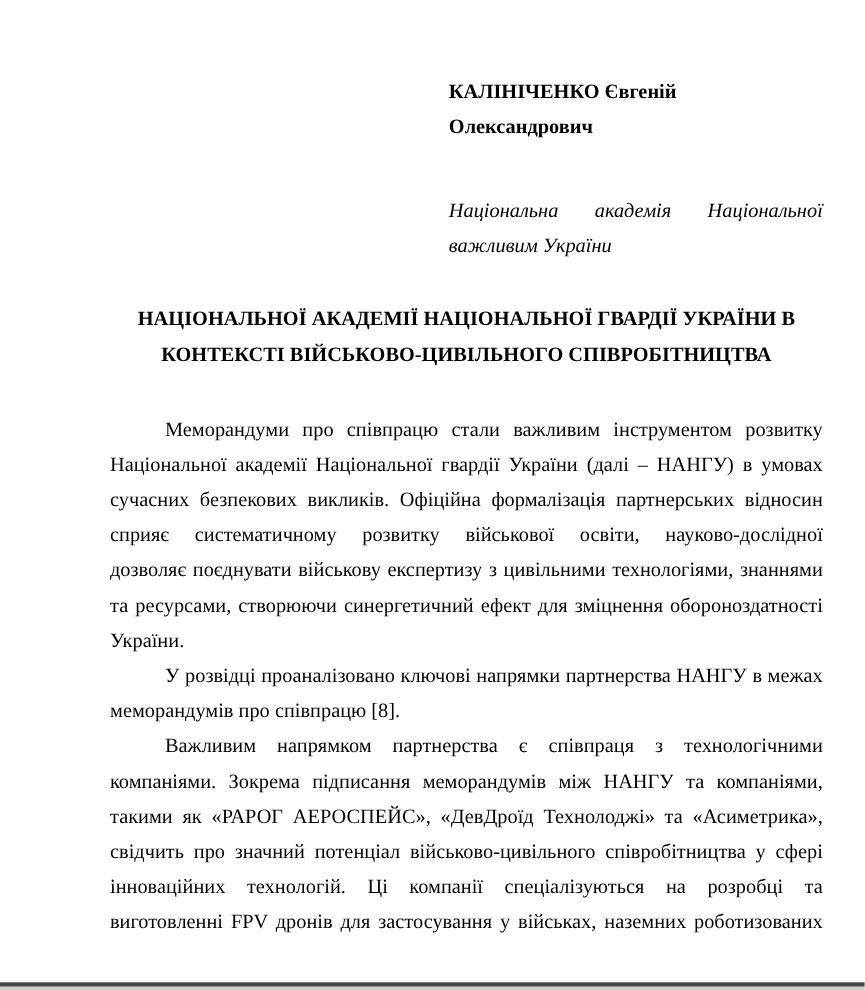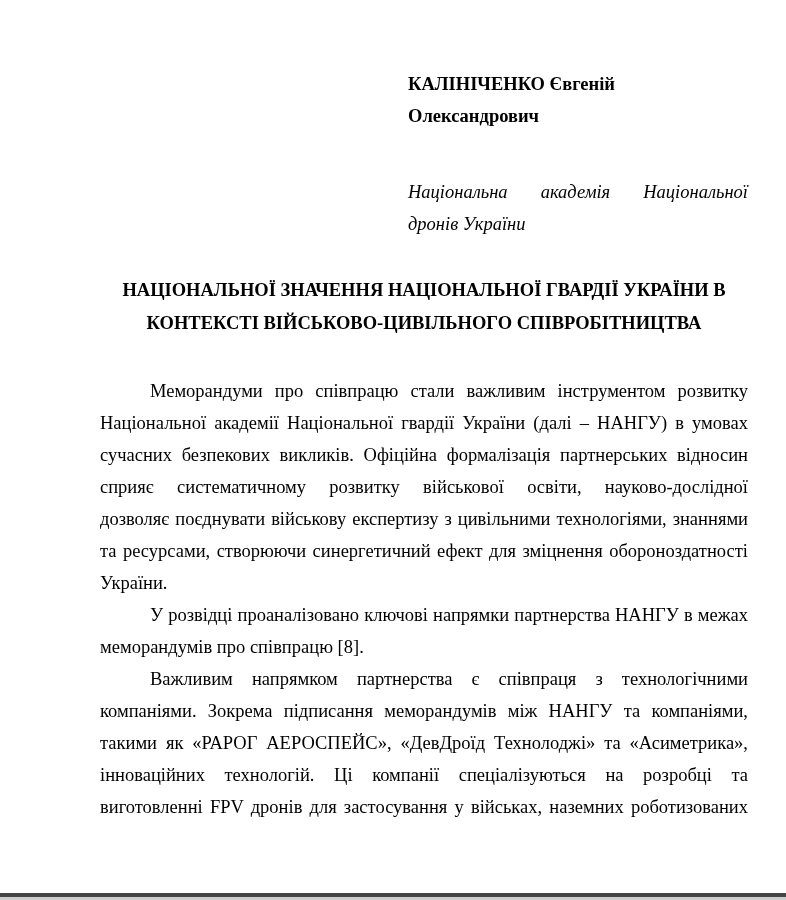--- a/index.html
+++ b/index.html
@@ -78,26 +78,26 @@
 <div class="page">
   <div class="content">
 
     <div class="author-block">
       <div class="author-name">
           <div class="line first">КАЛІНІЧЕНКО Євгеній</div>
           <div class="line last">Олександрович</div>
         </div>
       <div class="author-aff">
           <div class="line first">Національна академія Національної</div>
-          <div class="line last">дронів України</div>
+          <div class="line last">важливим України</div>
         </div>
     </div>
 
     <div class="title-block">
-        <div class="line">НАЦІОНАЛЬНОЇ ЗНАЧЕННЯ НАЦІОНАЛЬНОЇ ГВАРДІЇ УКРАЇНИ В</div>
+        <div class="line">НАЦІОНАЛЬНОЇ АКАДЕМІЇ НАЦІОНАЛЬНОЇ ГВАРДІЇ УКРАЇНИ В</div>
         <div class="line last">КОНТЕКСТІ ВІЙСЬКОВО-ЦИВІЛЬНОГО СПІВРОБІТНИЦТВА</div>
       </div>
 
     <div class="body-block">
       <div class="para">
           <div class="line first">Меморандуми про співпрацю стали важливим інструментом розвитку</div>
           <div class="line">Національної академії Національної гвардії України (далі – НАНГУ) в умовах</div>
           <div class="line">сучасних безпекових викликів. Офіційна формалізація партнерських відносин</div>
           <div class="line">сприяє систематичному розвитку військової освіти, науково-дослідної</div>
           <div class="line">дозволяє поєднувати військову експертизу з цивільними технологіями, знаннями</div>
@@ -105,20 +105,21 @@
           <div class="line last">України.</div>
         </div>
       <div class="para">
           <div class="line first">У розвідці проаналізовано ключові напрямки партнерства НАНГУ в межах</div>
           <div class="line last">меморандумів про співпрацю [8].</div>
         </div>
       <div class="para continues">
           <div class="line first">Важливим напрямком партнерства є співпраця з технологічними</div>
           <div class="line">компаніями. Зокрема підписання меморандумів між НАНГУ та компаніями,</div>
           <div class="line">такими як «РАРОГ АЕРОСПЕЙС», «ДевДроїд Технолоджі» та «Асиметрика»,</div>
+          <div class="line">свідчить про значний потенціал військово-цивільного співробітництва у сфері</div>
           <div class="line">інноваційних технологій. Ці компанії спеціалізуються на розробці та</div>
           <div class="line last">виготовленні FPV дронів для застосування у військах, наземних роботизованих</div>
         </div>
     </div>
 
   </div>
 
   <div class="page-edge"></div>
 
   <div class="bottom-bar">

